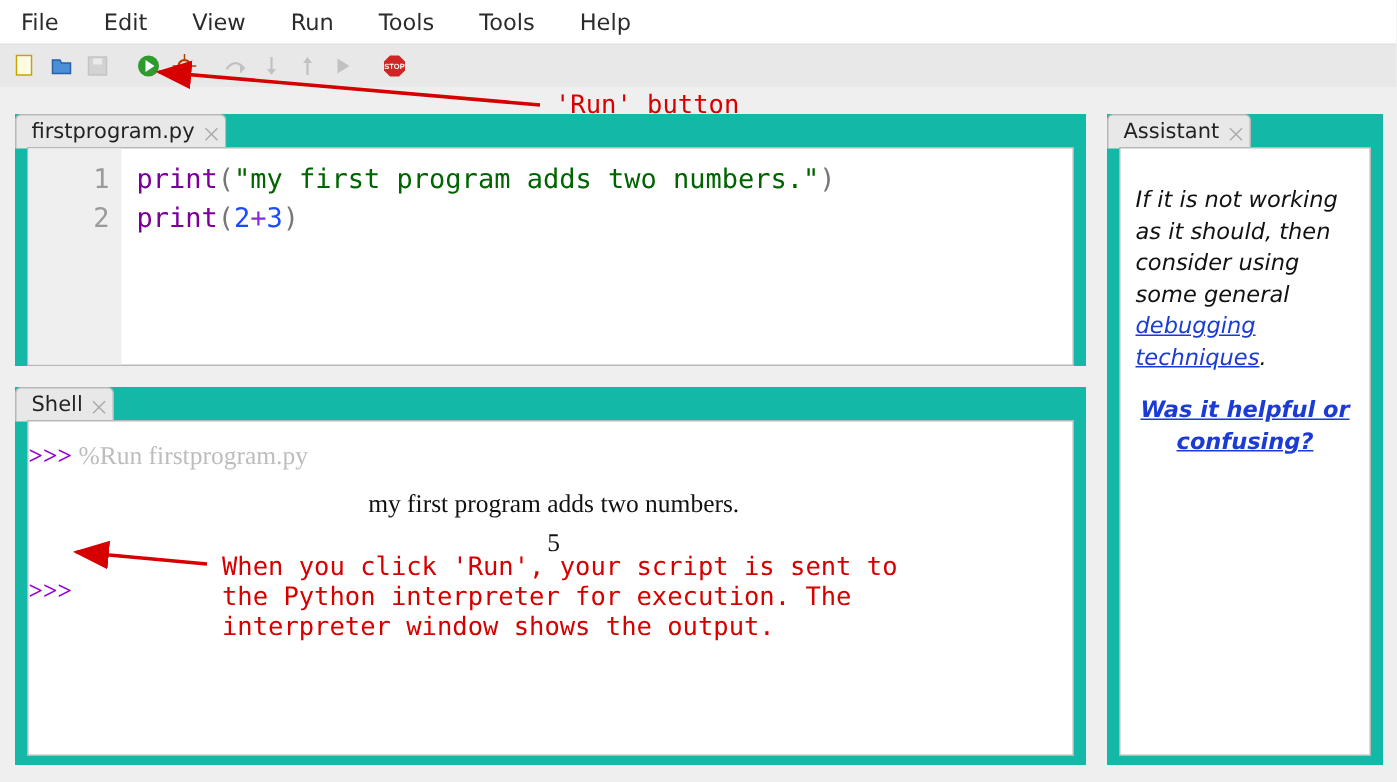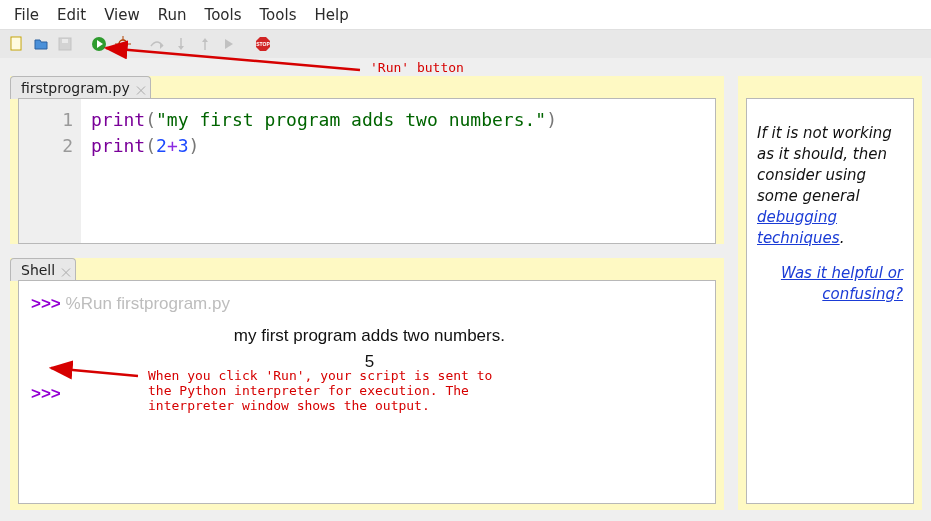--- a/index.html
+++ b/index.html
@@ -11,21 +11,21 @@
     height: 521px;
     overflow: hidden;
     position: relative;
   }
   .menubar {
     background: #fff;
     height: 30px;
     display: flex;
     align-items: center;
     padding: 1px 6px;
-    gap: 2px;
+    gap: 14px;
     border-bottom: 1px solid #e0e0e0;
   }
   .menubar .item {
     padding: 4px 8px;
     font-size: 15px;
     color: #2b2b2b;
     cursor: default;
   }
   .toolbar {
     height: 28px;
@@ -41,21 +41,21 @@
     display: flex;
     align-items: center;
     justify-content: center;
     cursor: pointer;
   }
   .toolbar .sep {
     width: 4px;
   }
   .panel {
     position: absolute;
-    background: #fef9c3;
+    background: #14b8a6;
   }
   .tab {
     display: inline-block;
     background: #e8e8e8;
     border: 1px solid #b8b8b8;
     border-bottom: none;
     border-radius: 4px 4px 0 0;
     padding: 3px 20px 3px 10px;
     font-size: 14px;
     color: #222;
@@ -104,22 +104,22 @@
   .tok-str { color: #006400; }
   .tok-num { color: #1c4aff; }
   .tok-op  { color: #8a2be2; }
   .tok-par { color: #777; }
 
   
   .shell {
     position: absolute;
     left: 8px; right: 8px;
     top: 22px; bottom: 6px;
-    padding: 10px 12px;
-    font-family: Liberation Sans, sans-serif;
+    padding: 10px 0;
+    font-family: Liberation Serif, serif;
     font-size: 17px;
     line-height: 26px;
     white-space: pre;
     background: #fff;
     border: 1px solid #b8b8b8;
   }
   .prompt { color: #9400d3; font-weight: bold; }
   .dim { color: #bdbdbd; }
   .out { color: #111; text-align: center; }
 
@@ -130,29 +130,29 @@
     top: 22px; bottom: 6px;
     padding: 14px 10px;
     background: #fff;
     border: 1px solid #b8b8b8;
     font-size: 15px;
     line-height: 1.4;
     color: #111;
   }
   .assistant a { color: #1a3bd6; text-decoration: underline; }
   .assistant .italic { font-style: italic; }
-  .assistant .feedback { text-align: right; margin-top: 14px; }
+  .assistant .feedback { text-align: center; margin-top: 14px; font-weight: bold; }
   .assistant .feedback a { font-style: italic; }
 
   
   .annotation {
     position: absolute;
     color: #d60000;
     font-family: "DejaVu Sans Mono","Liberation Mono",monospace;
-    font-size: 13px;
+    font-size: 17px;
     pointer-events: none;
     white-space: pre;
   }
   svg.overlay {
     position: absolute;
     left: 0; top: 0;
     width: 931px; height: 521px;
     pointer-events: none;
   }
 </style>
@@ -258,20 +258,27 @@
     <span>Shell</span>
     <span class="tab-notch"><svg width="10" height="10">
           <line x1="1" y1="1" x2="9" y2="9" stroke="#aaa"></line>
           <line x1="9" y1="1" x2="1" y2="9" stroke="#aaa"></line>
         </svg></span>
   </span>
   <div class="shell" id="shell-area"><div><span class="prompt">&gt;&gt;&gt;</span> <span class="dim">%Run firstprogram.py</span></div><div style="height: 6px;"></div><div class="out"> my first program adds two numbers.</div><div class="out"> 5</div><div style="height: 6px;"></div><div><span class="prompt">&gt;&gt;&gt;</span></div></div>
 </div>
 
 <div class="panel" style="left:738px; top:76px; width:184px; height:434px;">
+  <span class="tab">
+    <span>Assistant</span>
+    <span class="tab-notch"><svg width="10" height="10">
+          <line x1="1" y1="1" x2="9" y2="9" stroke="#aaa"></line>
+          <line x1="9" y1="1" x2="1" y2="9" stroke="#aaa"></line>
+        </svg></span>
+  </span>
   <div class="assistant">
     <p class="italic" style="margin-top:10px">
       <span>If it is not working as it should, then consider using some general </span><a href="#">debugging techniques</a><span>.</span>
     </p>
     <p class="feedback">
       <a href="#">Was it helpful or confusing?</a>
     </p>
   </div>
 </div>
 

